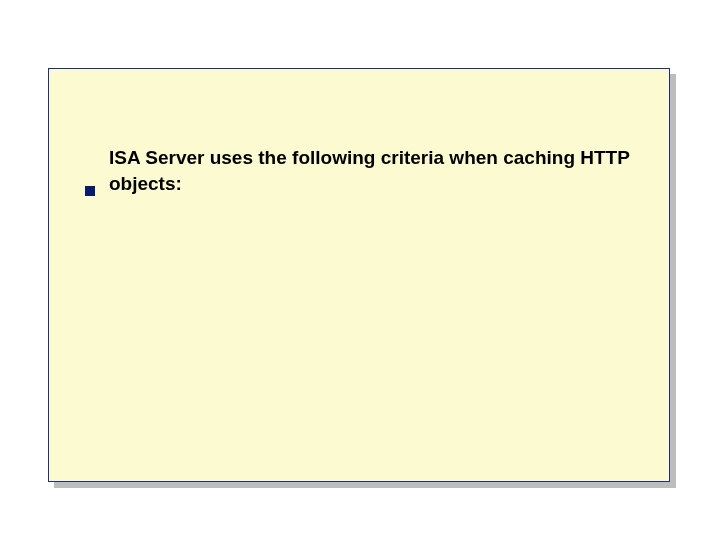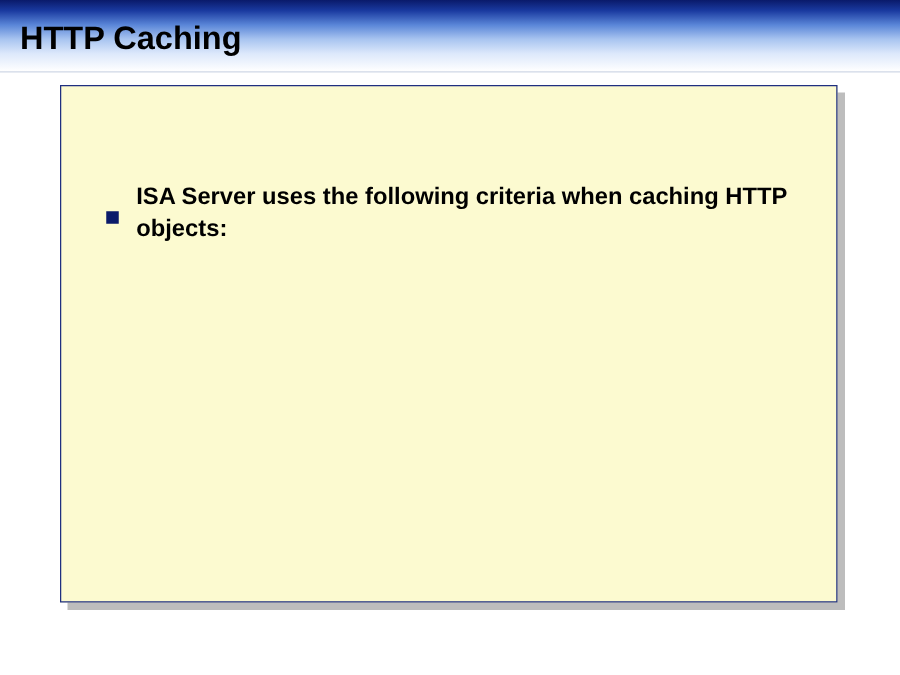--- a/index.html
+++ b/index.html
@@ -49,21 +49,21 @@
     height: 414px;
     background: #fcfad0;
     border: 1px solid #1f2f80;
   }
   .bullet-row {
     position: absolute;
     top: 76px;
     left: 36px;
     right: 16px;
     display: flex;
-    align-items: center;
+    align-items: flex-end;
   }
   .bullet {
     width: 10px;
     height: 10px;
     background: #0a1a6a;
     margin-top: 7px;
     flex: 0 0 auto;
   }
   .bullet-text {
     margin-left: 14px;
@@ -71,23 +71,20 @@
     font-weight: bold;
     color: #000000;
     line-height: 1.35;
     max-width: 540px;
   }
 </style>
 </head>
 <body>
 
 <div class="slide">
-  <div class="title-bar">
-    <div class="title">HTTP Caching</div>
-  </div>
 
   <div class="content-shadow"></div>
   <div class="content-box">
     <div class="bullet-row">
       <div class="bullet"></div>
       <div class="bullet-text">ISA Server uses the following criteria when caching HTTP objects:</div>
     </div>
   </div>
 </div>
 

